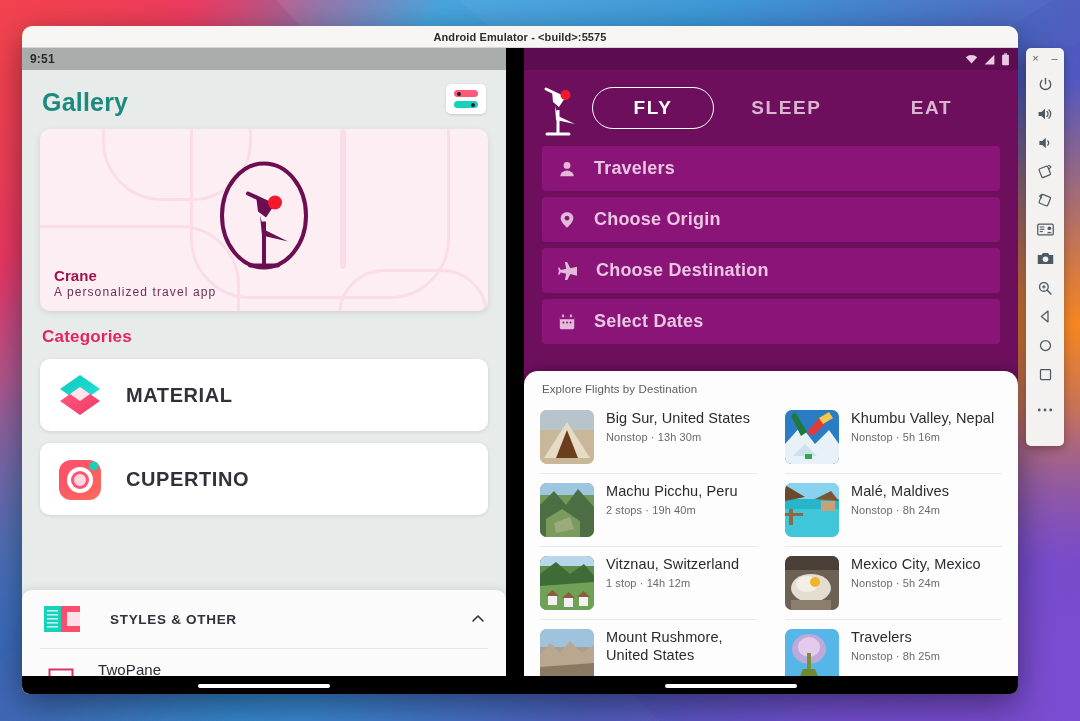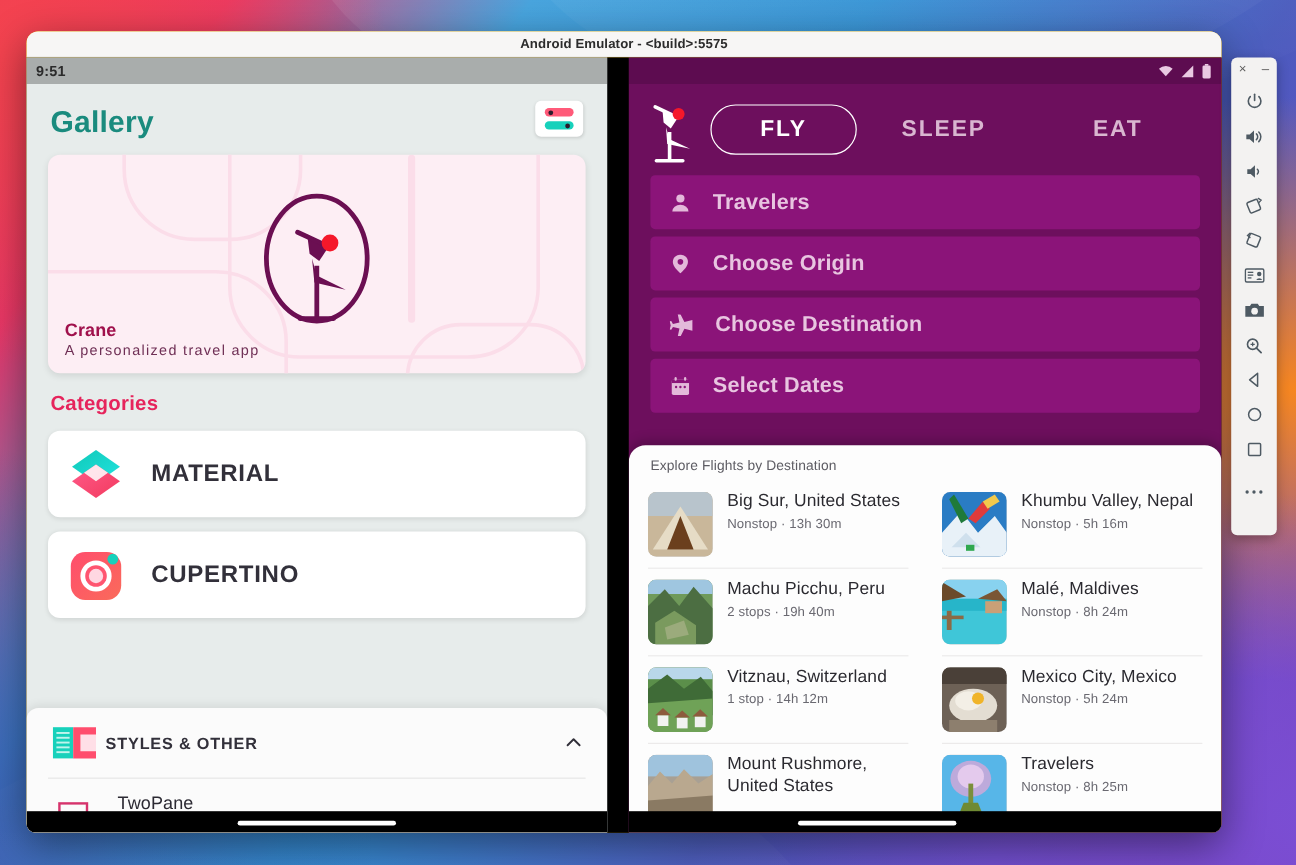--- a/index.html
+++ b/index.html
@@ -137,21 +137,21 @@
   }
 
   
   #styles-group {
     position: absolute; left: 0; right: 0; bottom: 0; top: 520px;
     background: #fbfbfb; border-radius: 10px 10px 0 0;
     box-shadow: 0 -2px 8px rgba(0,0,0,.08);
   }
   #styles-header {
     height: 58px; display: flex; align-items: center;
-    padding: 0 20px 0 22px; gap: 6px;
+    padding: 0 20px 0 22px; gap: 28px;
   }
   #styles-header .lbl {
     flex: 1; font-size: 13.5px; font-weight: 700; color: #32303a;
     letter-spacing: .7px;
   }
   .divider-line { height: 1px; background: #e6e6e6; margin: 0 18px; }
   #twopane-row {
     display: flex; align-items: center; gap: 22px; padding: 12px 20px 0 24px;
   }
   #twopane-row .txt .t {

